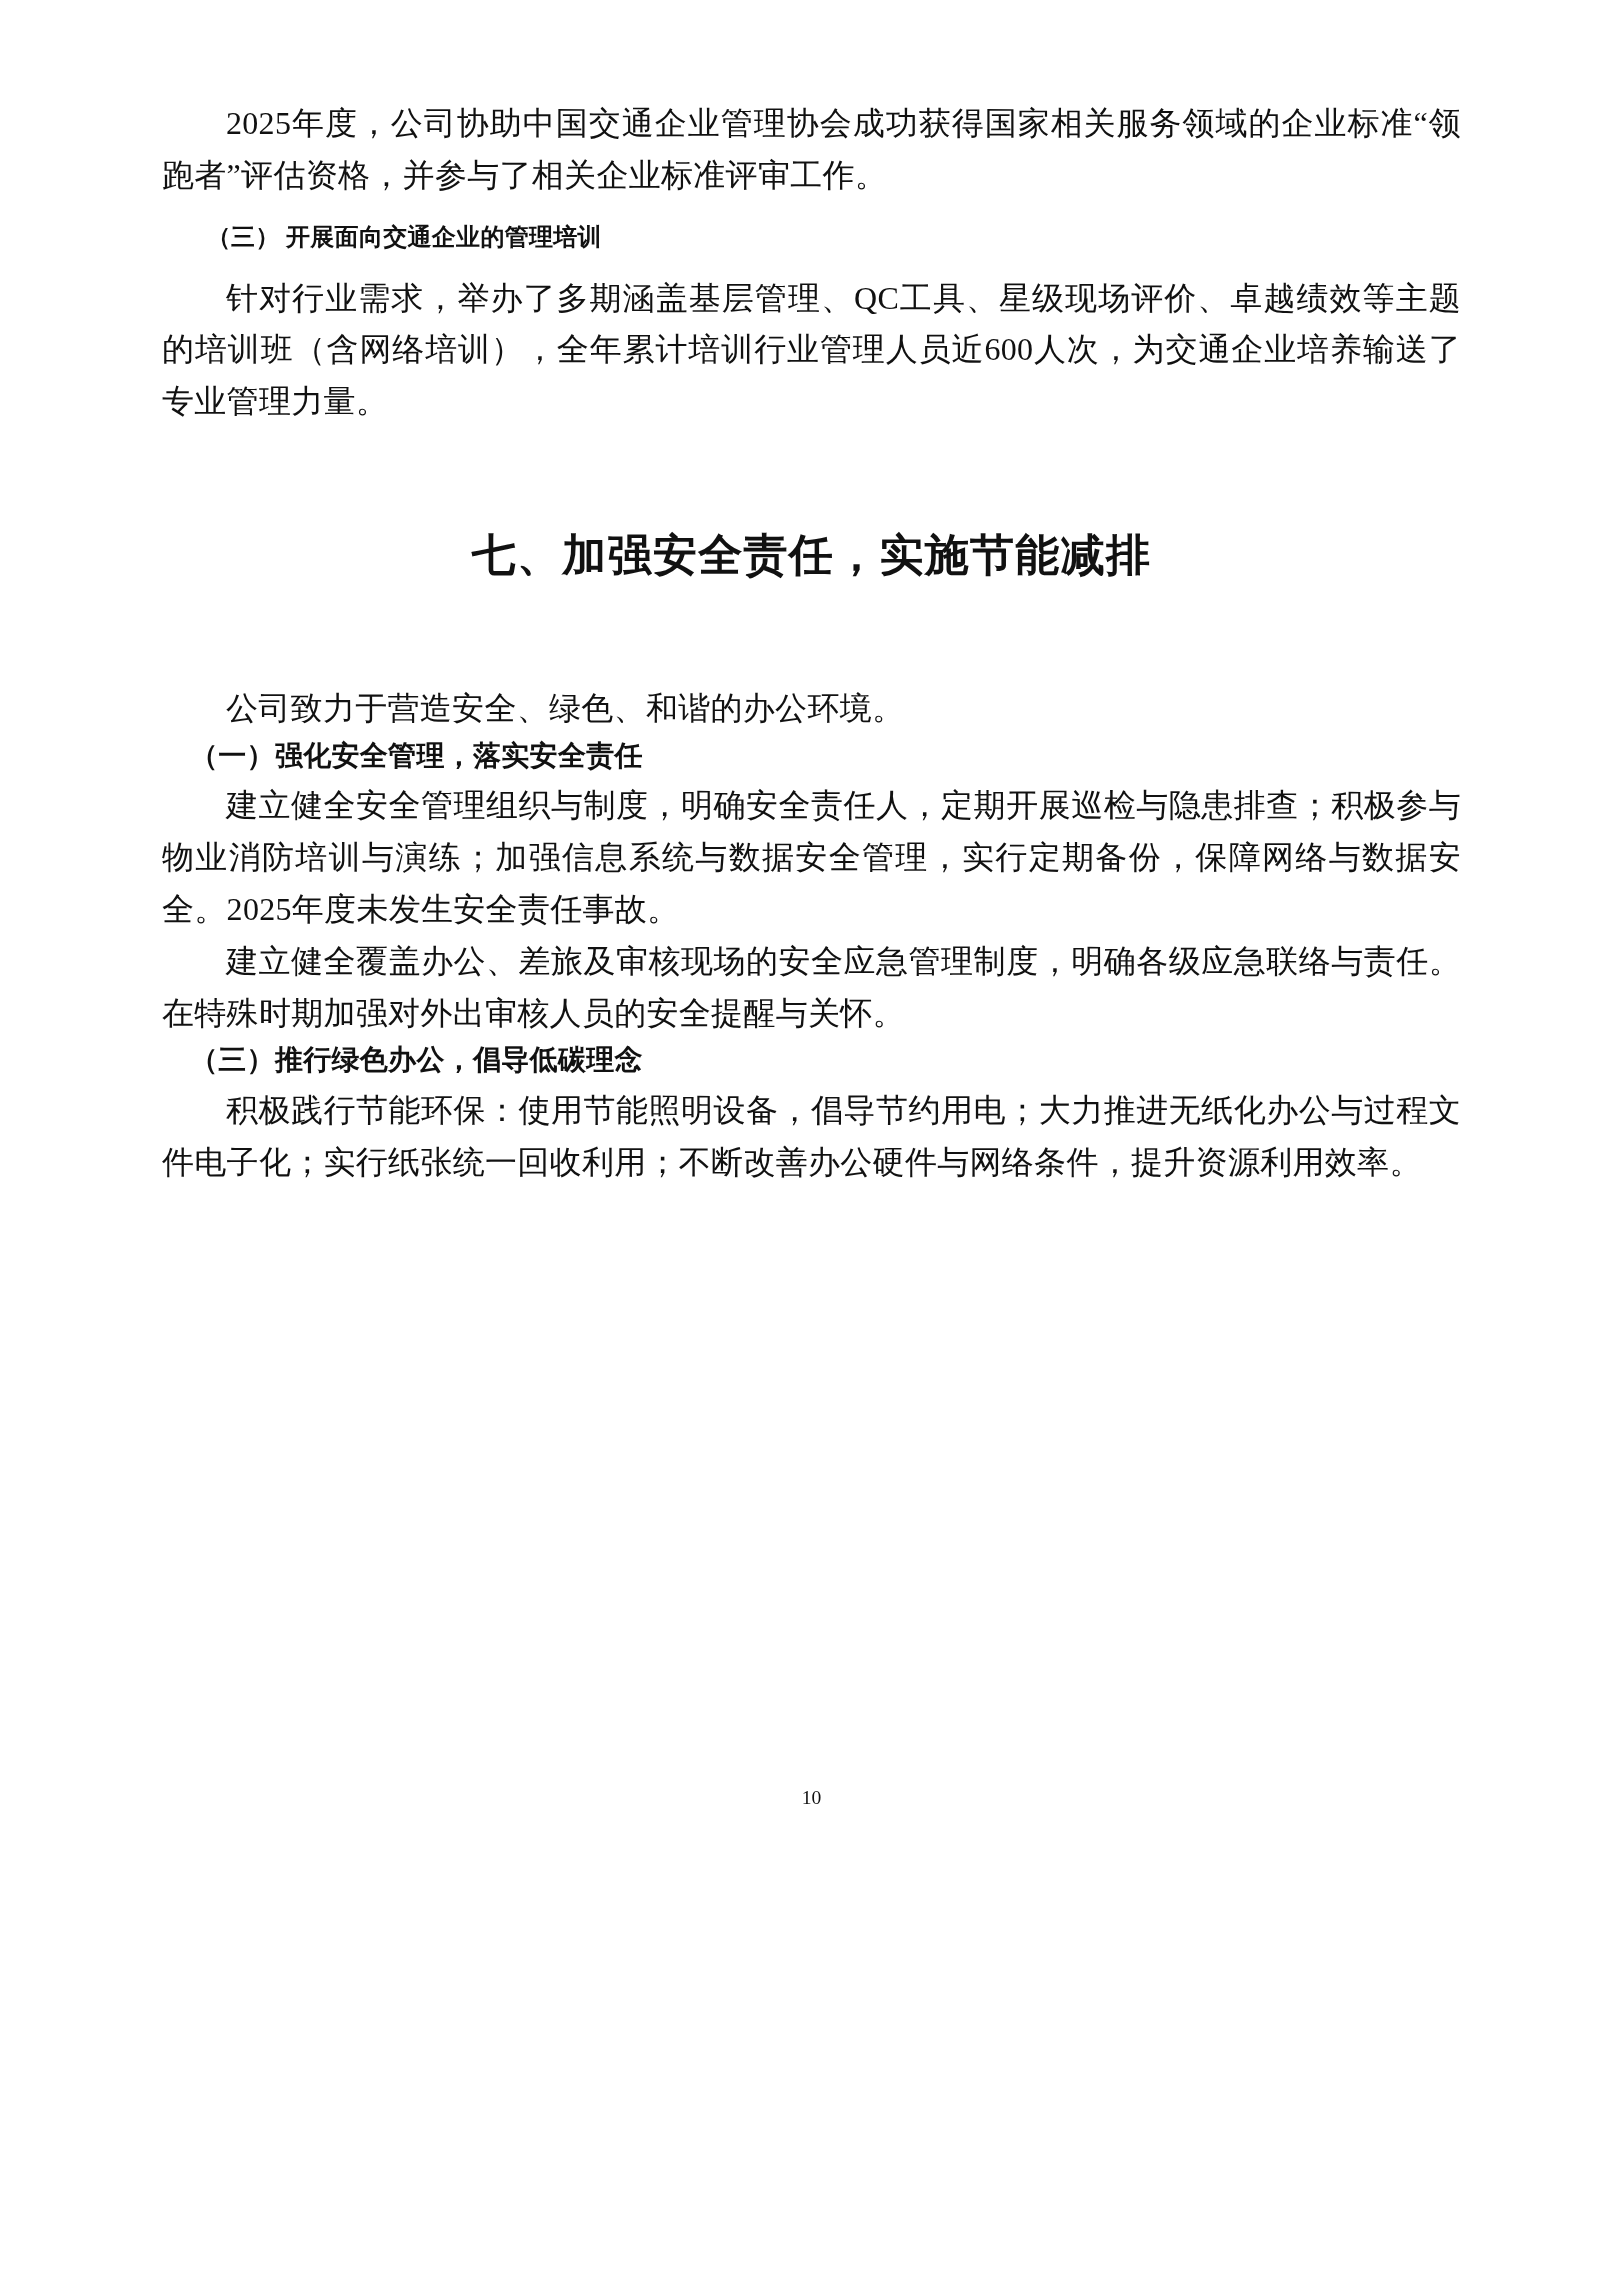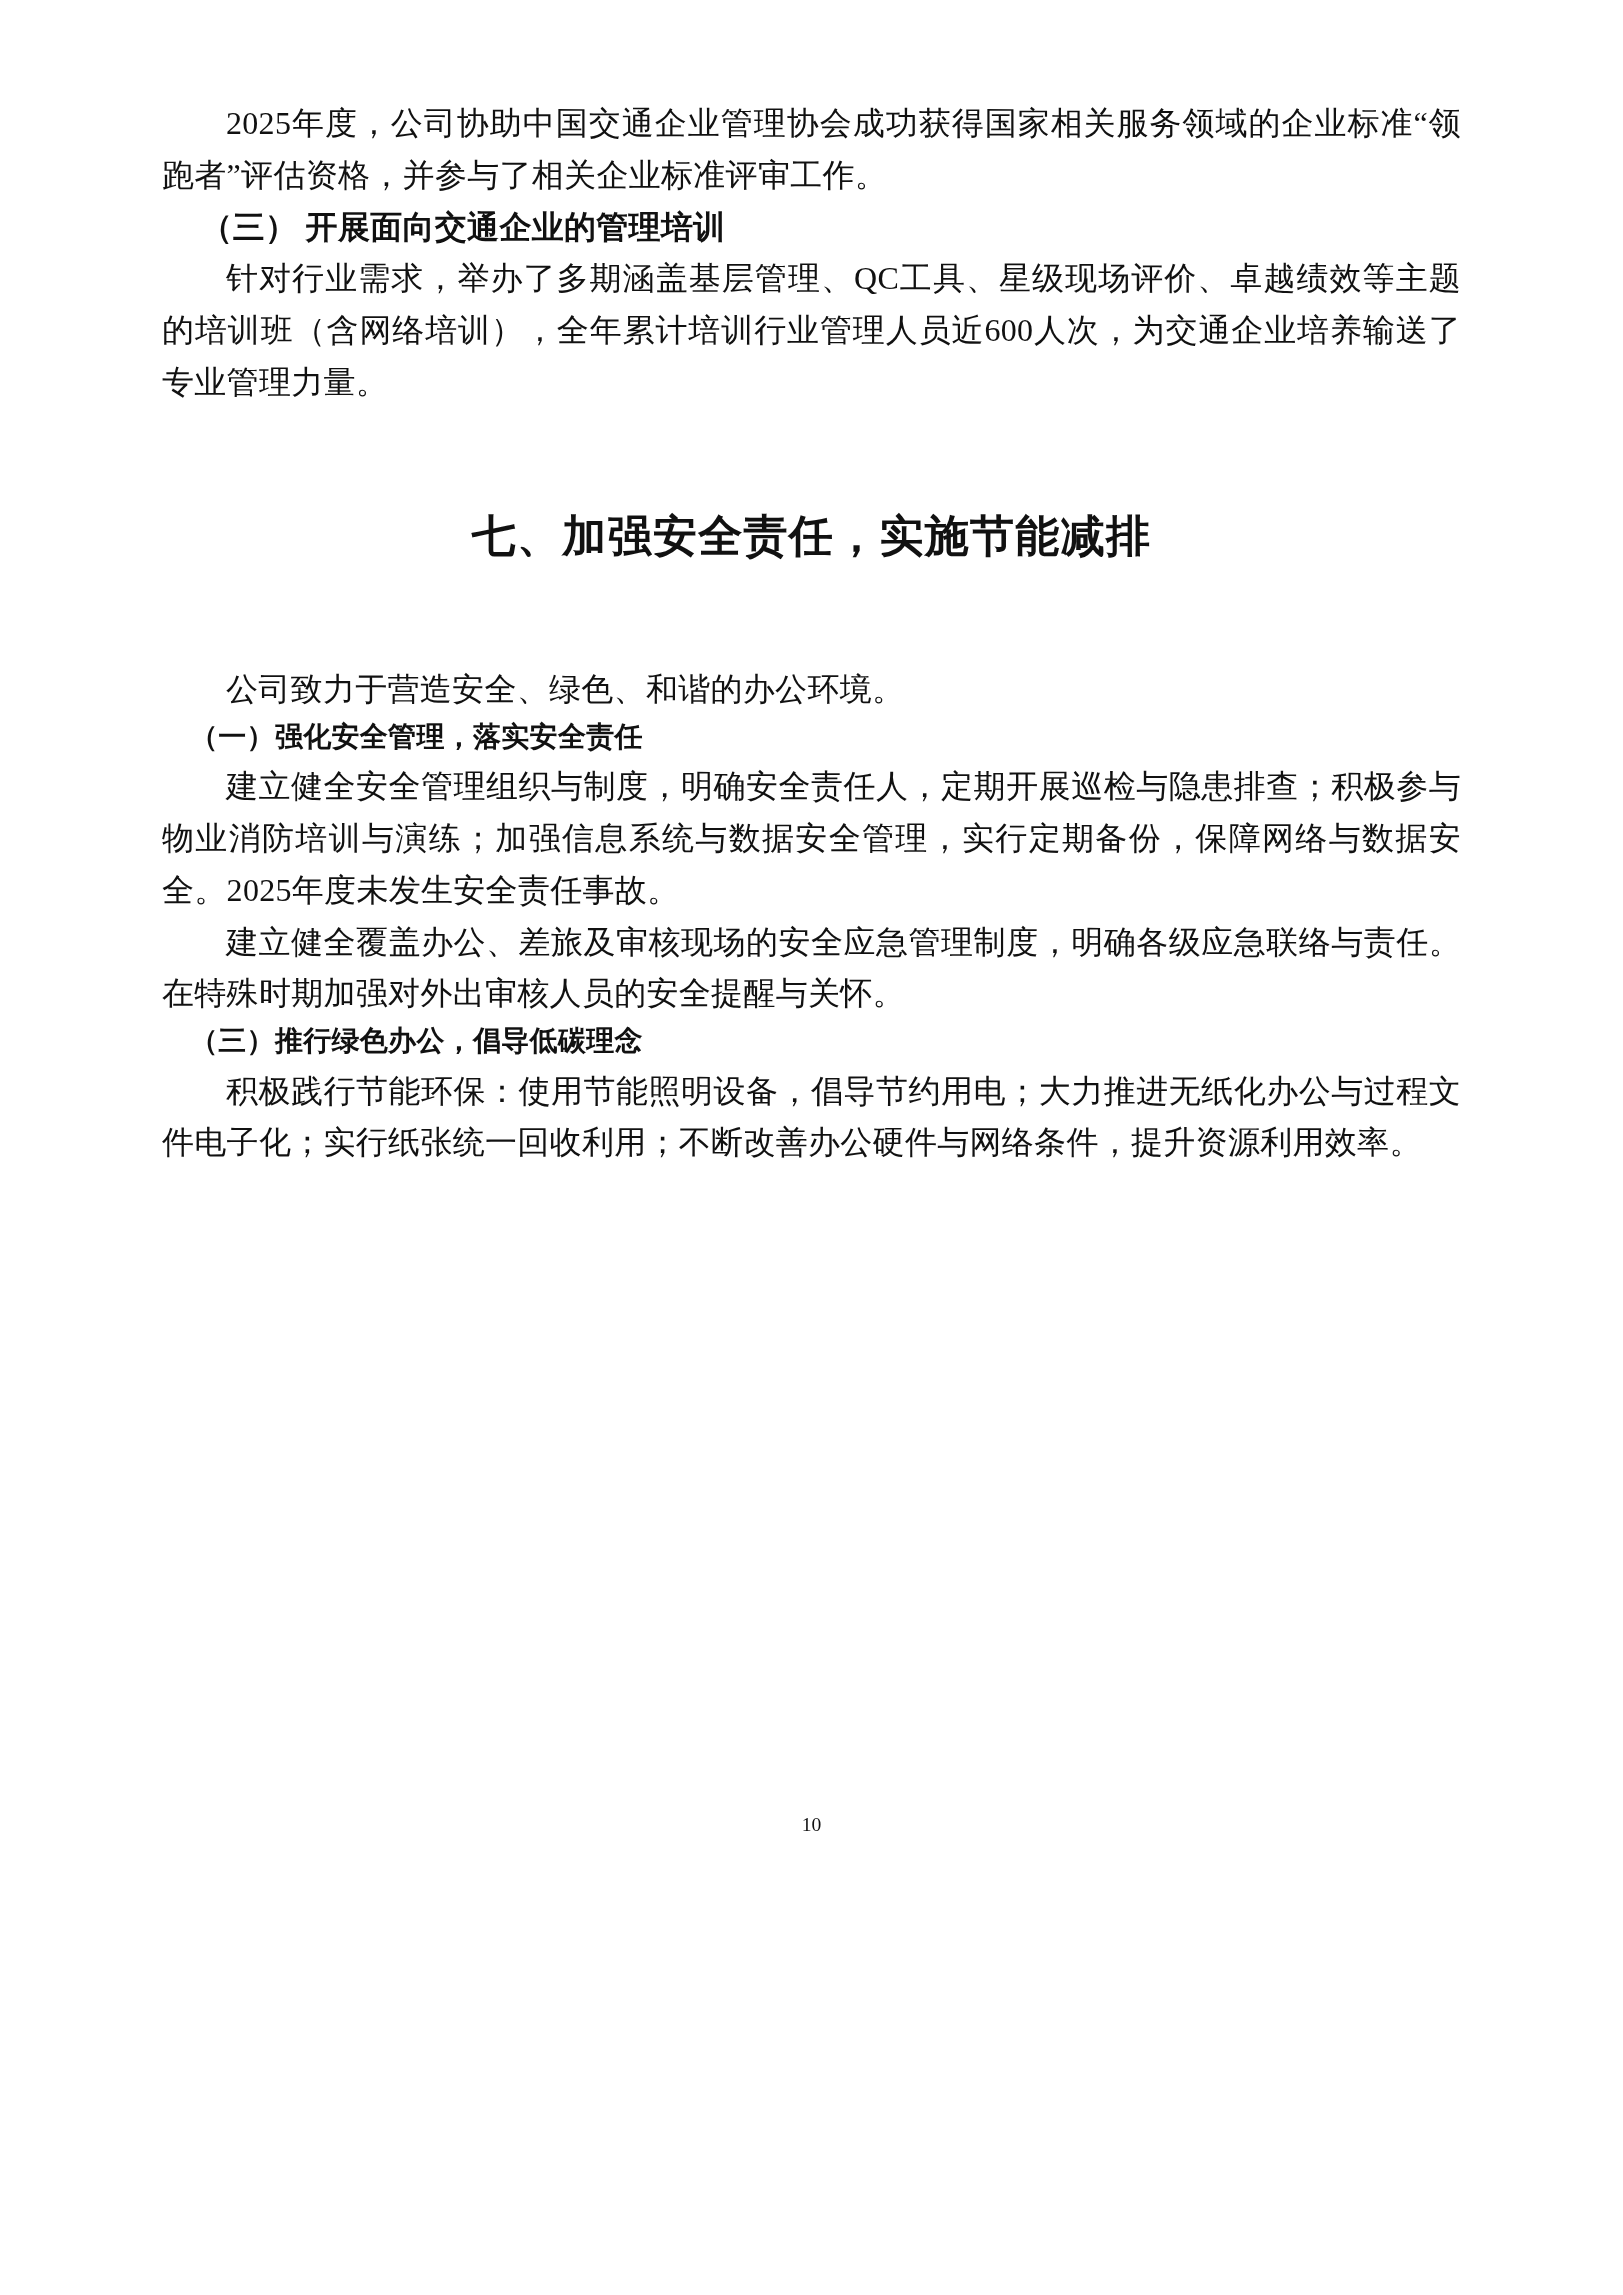--- a/index.html
+++ b/index.html
@@ -34,41 +34,41 @@
   .sub-heading {
     font-size: 28px;
     line-height: 1.62;
     font-weight: bold;
     margin: 0;
     text-indent: 1em;
     letter-spacing: 0.3px;
     font-family: Liberation Mono, monospace;
   }
   .sub-heading-wide {
-    font-size: 32px;
+    font-size: 24px;
     line-height: 1.62;
     font-weight: bold;
-    margin: 0;
+    margin: 16px;
     text-indent: 1.2em;
     letter-spacing: 0.3px;
   }
   .section-title {
     font-size: 44px;
     font-weight: bold;
     text-align: center;
     margin: 0;
     letter-spacing: 1.3px;
   }
   .gap-large { height: 98px; }
   .gap-after-title { height: 98px; }
   .page-number {
     position: absolute;
     left: 0;
     right: 0;
-    bottom: 65px;
+    bottom: 92px;
     text-align: center;
     font-size: 19.6px;
     font-family: "Liberation Serif", serif;
     color: #111;
   }
 </style>
 </head>
 <body>
 
 <div class="page">

